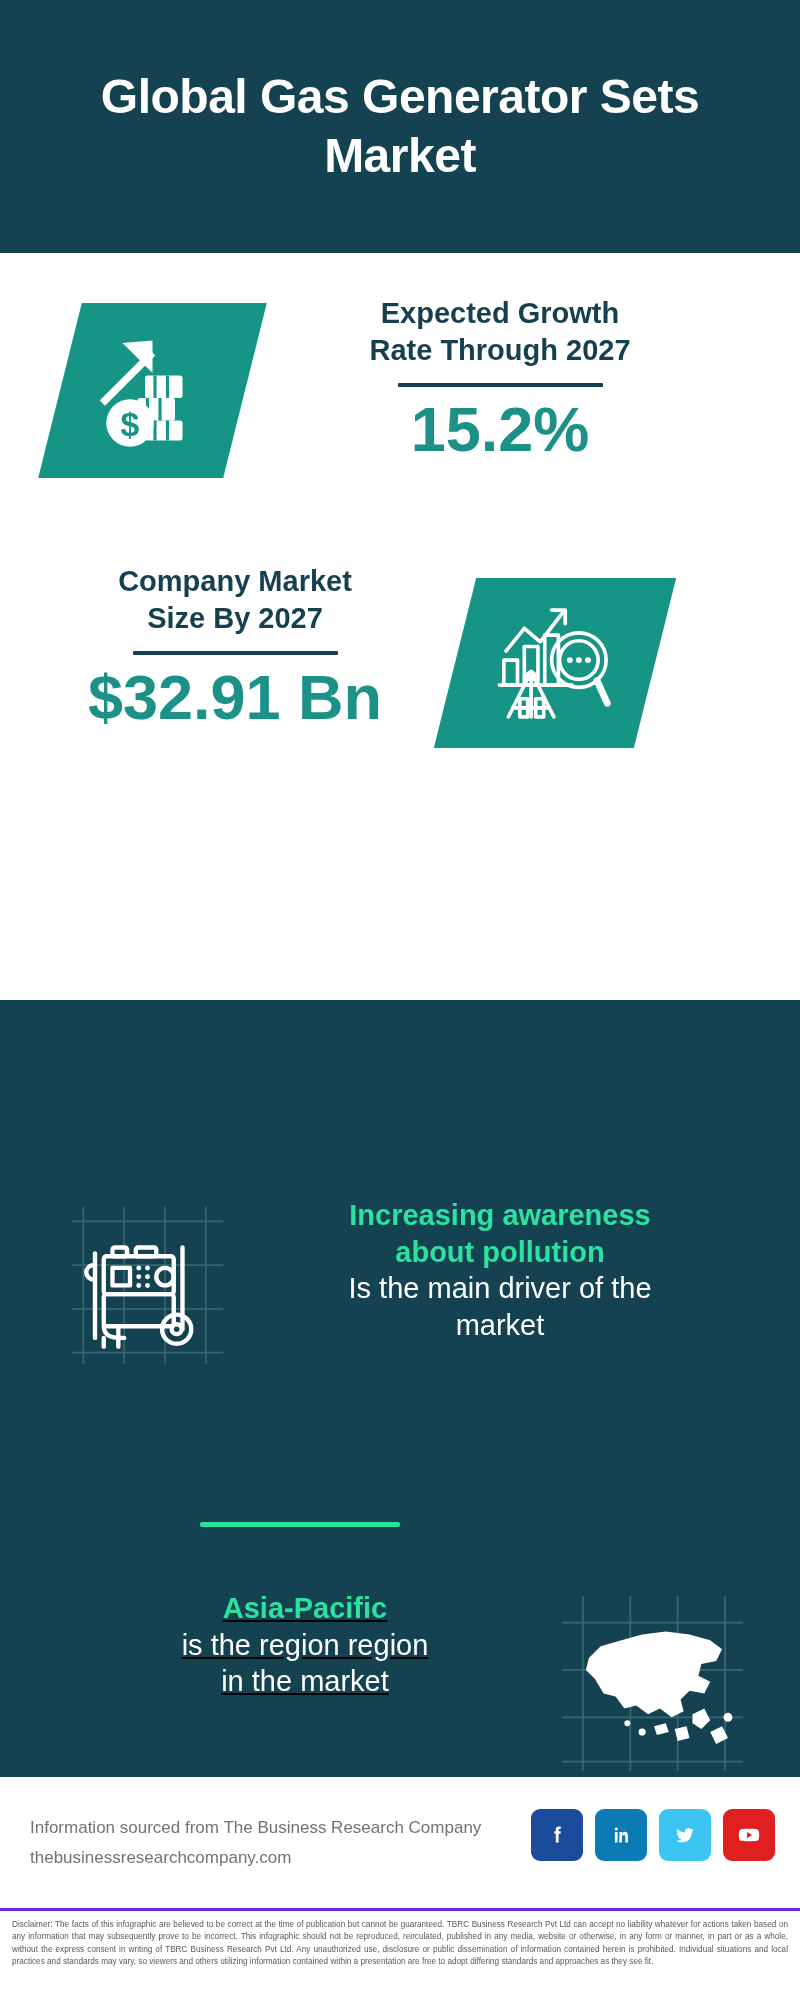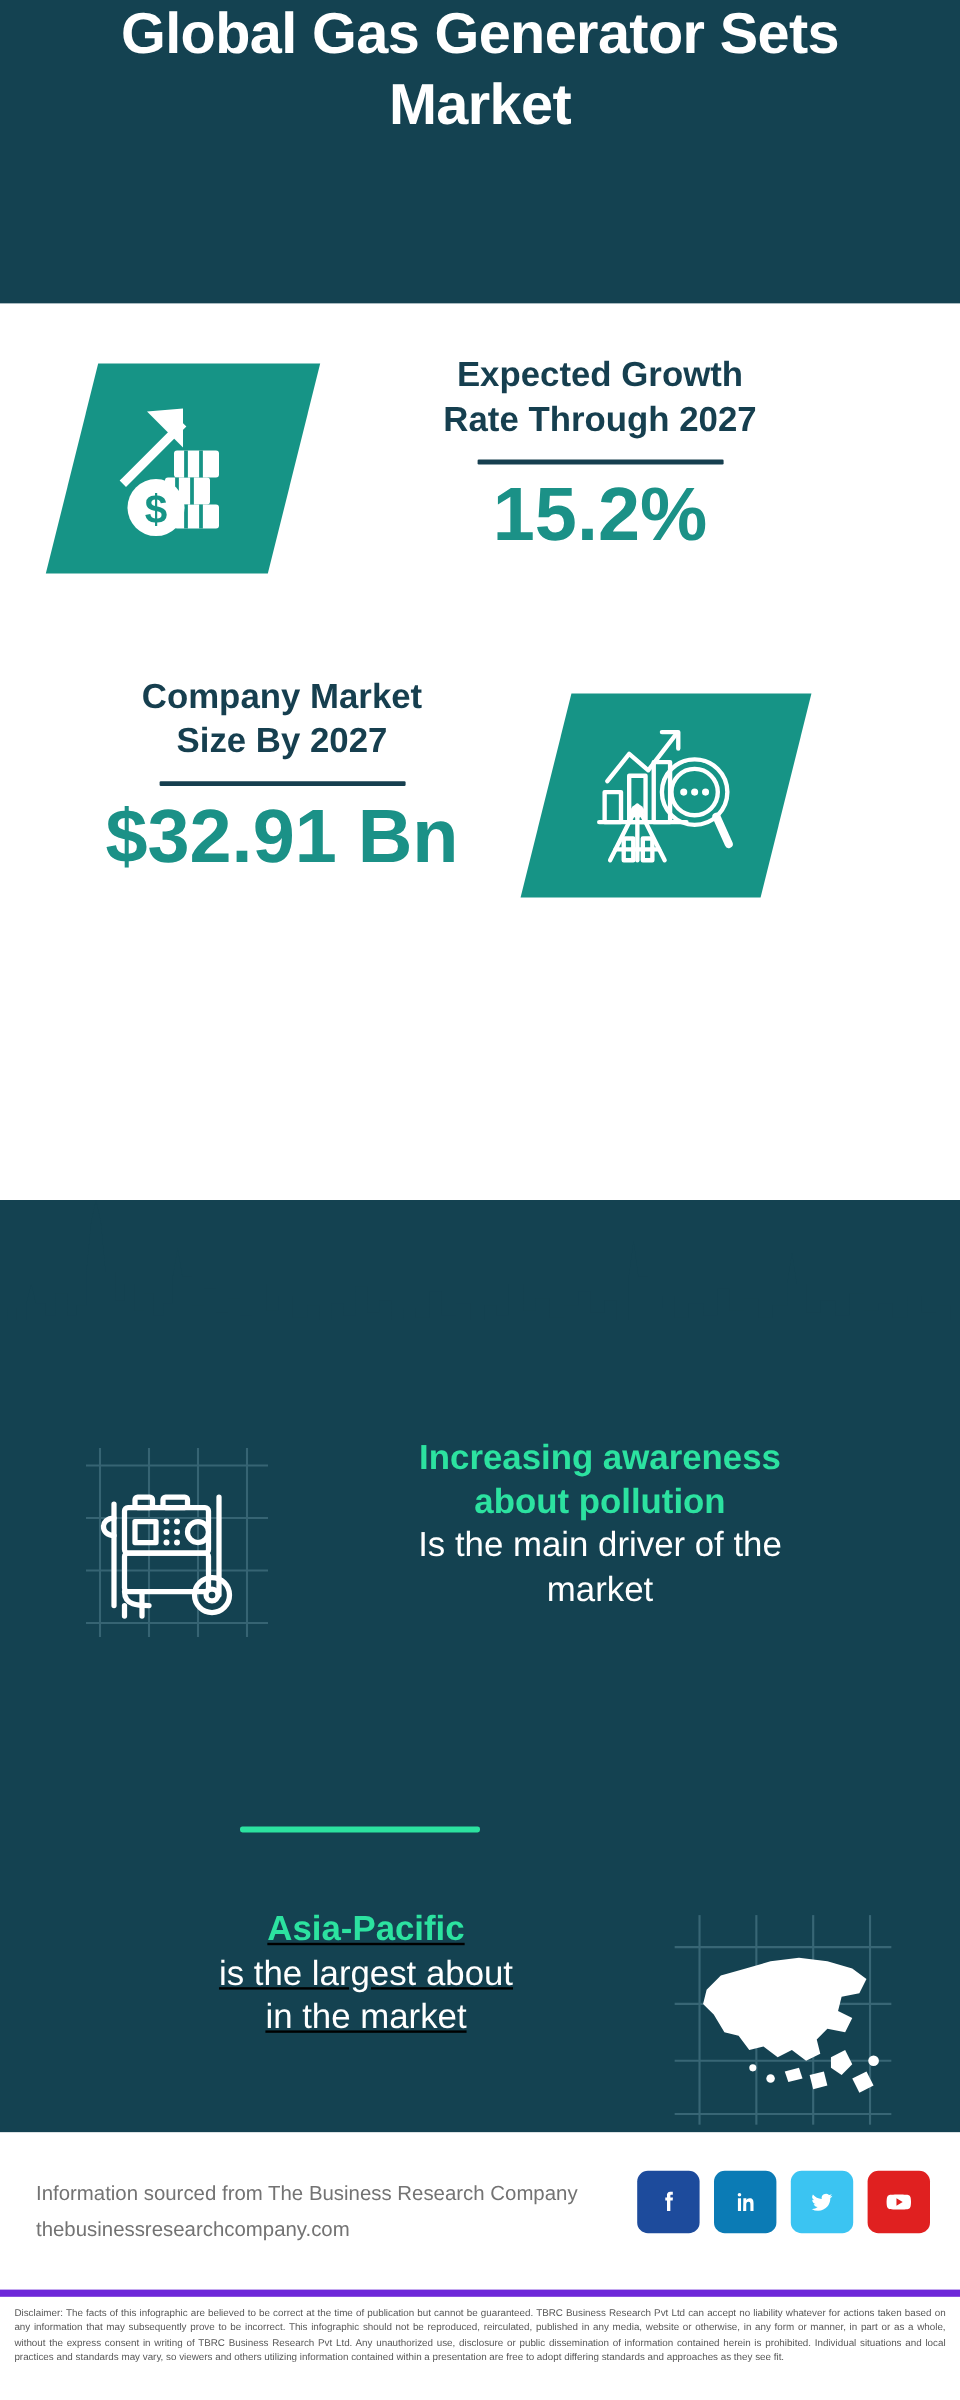--- a/index.html
+++ b/index.html
@@ -12,21 +12,21 @@
     position: relative;
     overflow: hidden;
   }
   .infographic { width: 800px; height: 2000px; position: relative; background:#fff; }
 
   
   .header {
     position: absolute; top: 0; left: 0;
     width: 800px; height: 253px;
     background: #144251;
-    display: flex; justify-content: center;
+    display: flex; align-items: center; justify-content: center;
   }
   .header-title {
     color: #ffffff;
     font-size: 48px;
     font-weight: bold;
     line-height: 1.22;
     text-align: center;
     letter-spacing: -0.5px;
     width: 640px;
   }
@@ -157,21 +157,21 @@
     display: flex; align-items: center; justify-content: center;
   }
   .s-fb { background: #1d4b9c; }
   .s-li { background: #0b7bb5; }
   .s-tw { background: #3bc4f2; }
   .s-yt { background: #e02020; }
 
   .disclaimer {
     position: absolute; top: 1908px; left: 0;
     width: 800px; padding: 8px 12px 6px 12px;
-    border-top: 6px solid #6d28d9;
+    border-top: 3px solid #6d28d9;
     color: #585858;
     font-size: 8.2px;
     line-height: 1.5;
     text-align: justify;
   }
 </style>
 </head>
 <body>
 
 <div class="infographic">
@@ -301,21 +301,21 @@
         <div class="accent-line-h">Increasing awareness</div>
         <div class="accent-line-h">about pollution</div>
         <div class="white-line">Is the main driver of the</div>
         <div class="white-line">market</div>
       </div>
     </div>
 
     <div class="region-row">
       <div class="region-text">
         <div class="accent-line-h">Asia-Pacific</div>
-        <div class="white-line">is the largest about</div>
+        <div class="white-line">is the region region</div>
         <div class="white-line">in the market</div>
       </div>
       <div class="map-wrap">
         <svg width="195" height="185" viewBox="0 0 130 125">
           <g stroke="#3c6b7a" stroke-width="1.2" opacity="0.9">
             <line x1="4" y1="22" x2="126" y2="22"></line>
             <line x1="4" y1="54" x2="126" y2="54"></line>
             <line x1="4" y1="86" x2="126" y2="86"></line>
             <line x1="4" y1="116" x2="126" y2="116"></line>
             <line x1="18" y1="4" x2="18" y2="122"></line>

